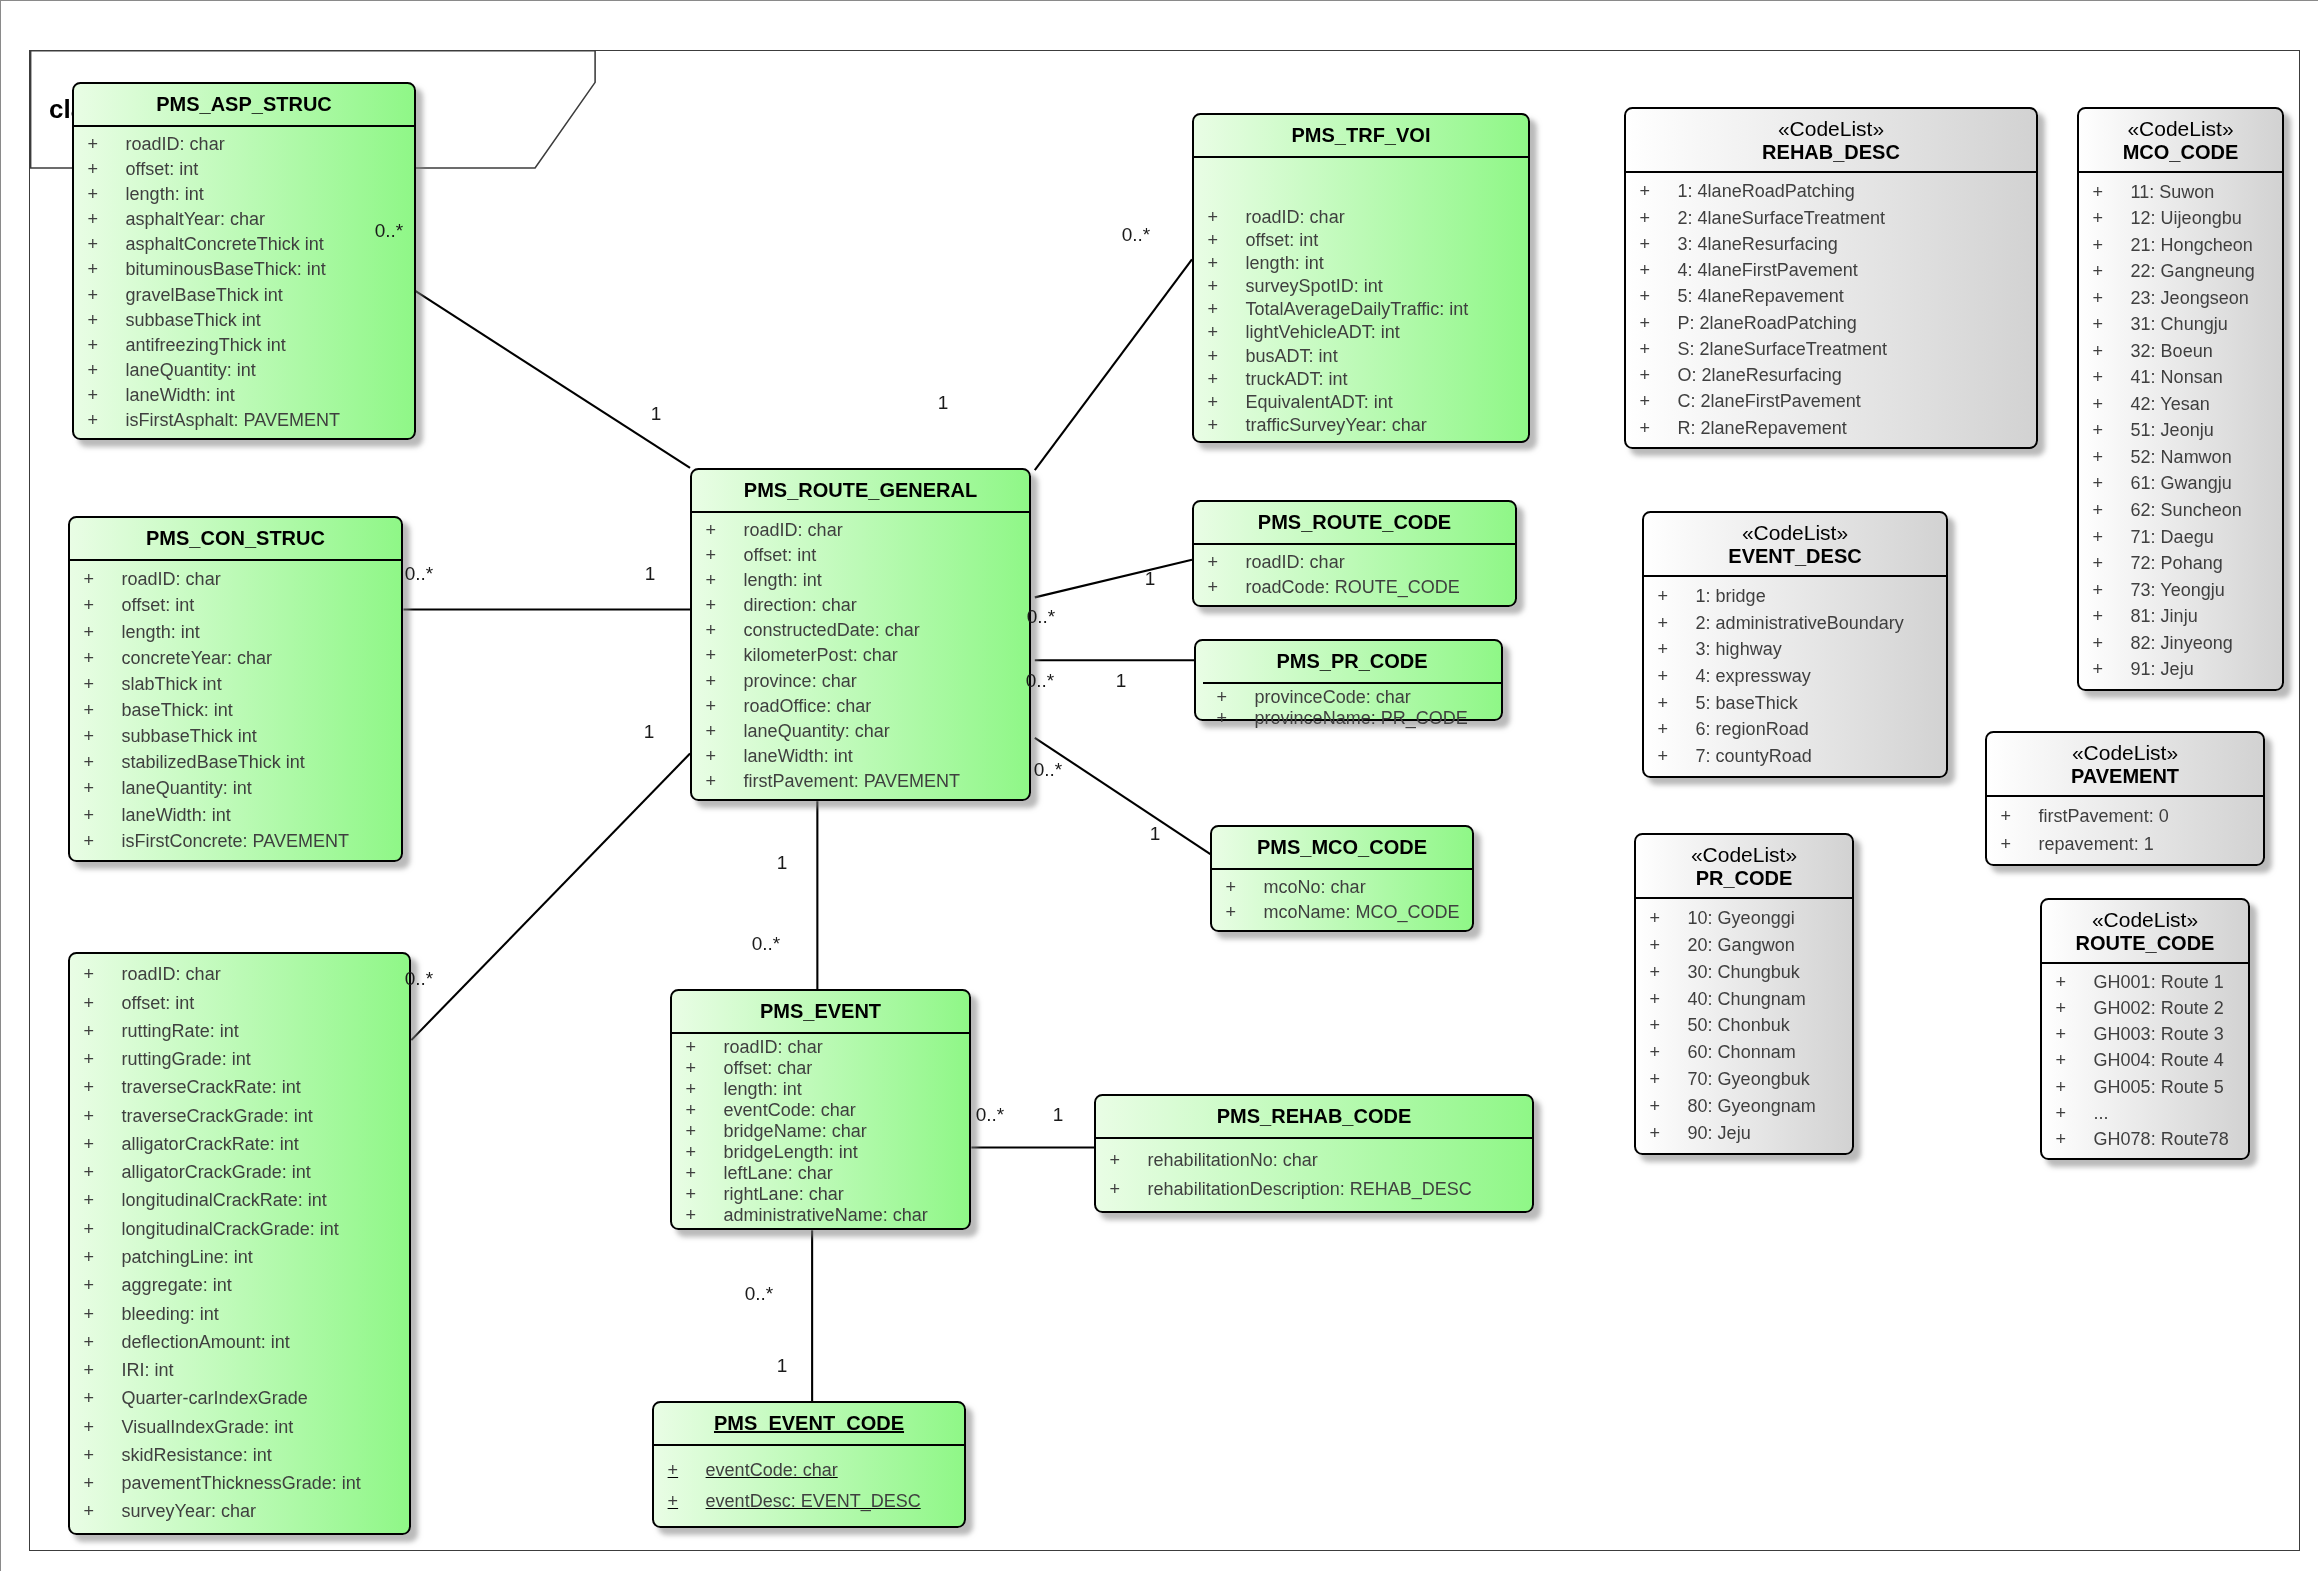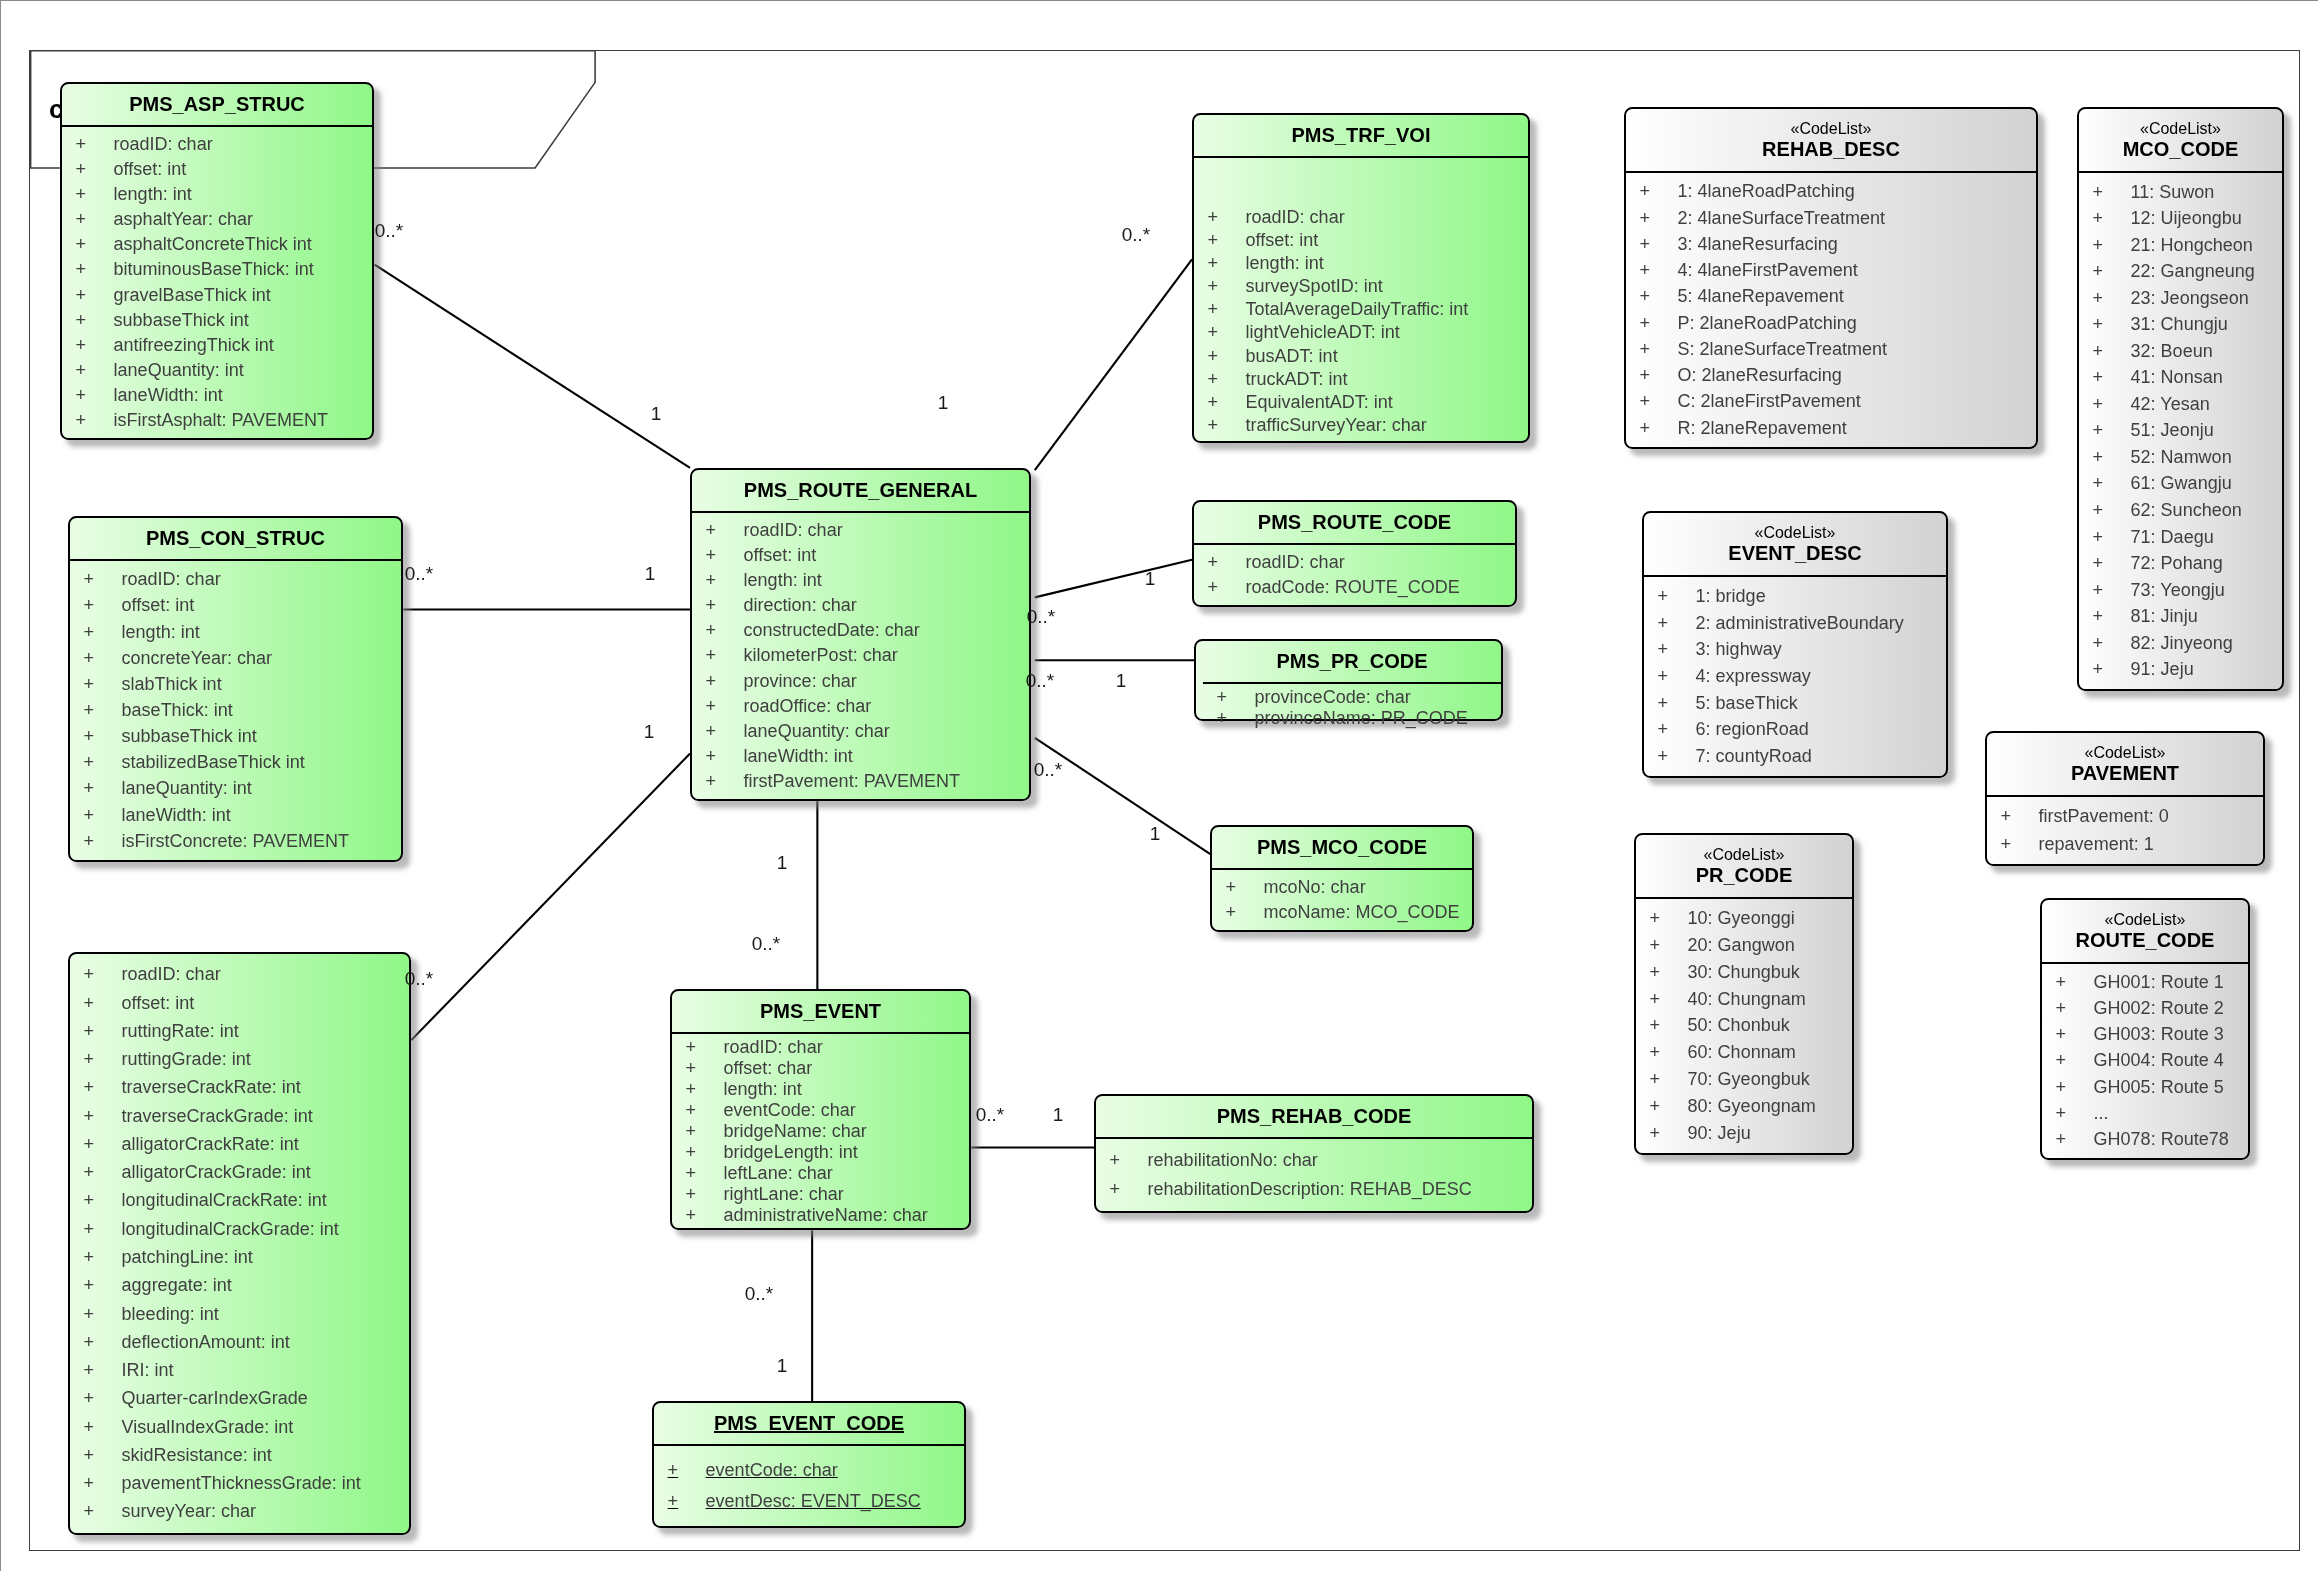--- a/index.html
+++ b/index.html
@@ -33,21 +33,21 @@
   .uml-box.class{background:linear-gradient(90deg,var(--class-a),var(--class-b));}
   .uml-box.codelist{background:linear-gradient(90deg,var(--code-a),var(--code-b));}
   .box-head{
     border-bottom:2.1px solid #000;
     display:flex;flex-direction:column;justify-content:center;align-items:center;
     flex:0 0 auto;
   }
   .class .box-head{height:41px;}
   .codelist .box-head{height:62px;}
   .box-title{font-size:20px;font-weight:bold;color:#000;white-space:nowrap;}
-  .box-stereotype{font-size:16px;color:#000;white-space:nowrap;}
+  .box-stereotype{font-size:21px;color:#000;white-space:nowrap;}
   .attrs{flex:1 1 auto;display:flex;flex-direction:column;justify-content:space-evenly;padding:3.1px 0;}
   .attr-row{display:flex;align-items:baseline;white-space:nowrap;}
   .attr-plus{flex:0 0 38px;padding-left:13.6px;font-size:18px;color:#3f3f3f;}
   .attr-text{font-size:18px;color:#3f3f3f;}
   #connector-layer{position:absolute;left:0;top:0;width:2319px;height:1572px;pointer-events:none;}
   #connector-layer line{pointer-events:stroke;}
   .mult{
     position:absolute;transform:translate(-50%,-50%);
     font-size:19px;color:#1a1a1a;white-space:nowrap;
   }
@@ -70,21 +70,21 @@
       <line x1="785" y1="1985" x2="1317" y2="1438" stroke="#000000" stroke-width="4"></line>
       <line x1="1975" y1="897" x2="2275" y2="495" stroke="#000000" stroke-width="4"></line>
       <line x1="1975" y1="1140" x2="2275" y2="1068" stroke="#000000" stroke-width="4"></line>
       <line x1="1975" y1="1260" x2="2280" y2="1260" stroke="#000000" stroke-width="4"></line>
       <line x1="1975" y1="1408" x2="2310" y2="1630" stroke="#000000" stroke-width="4"></line>
       <line x1="1560" y1="1529" x2="1560" y2="1888" stroke="#000000" stroke-width="4"></line>
       <line x1="1854" y1="2190" x2="2089" y2="2190" stroke="#000000" stroke-width="4"></line>
       <line x1="1550" y1="2348" x2="1550" y2="2675" stroke="#000000" stroke-width="4"></line>
     </svg>
   <div id="boxes">
-      <div class="uml-box class" style="left: 60px; top: 82px; width: 314px; height: 358px;">
+      <div class="uml-box class" style="left: 72px; top: 82px; width: 344px; height: 358px;">
         <div class="box-head">
           <div class="box-title">PMS_ASP_STRUC</div>
         </div>
         <div class="attrs">
           <div class="attr-row">
             <span class="attr-plus">+</span>
             <span class="attr-text">roadID: char</span>
           </div>
           <div class="attr-row">
             <span class="attr-plus">+</span>

